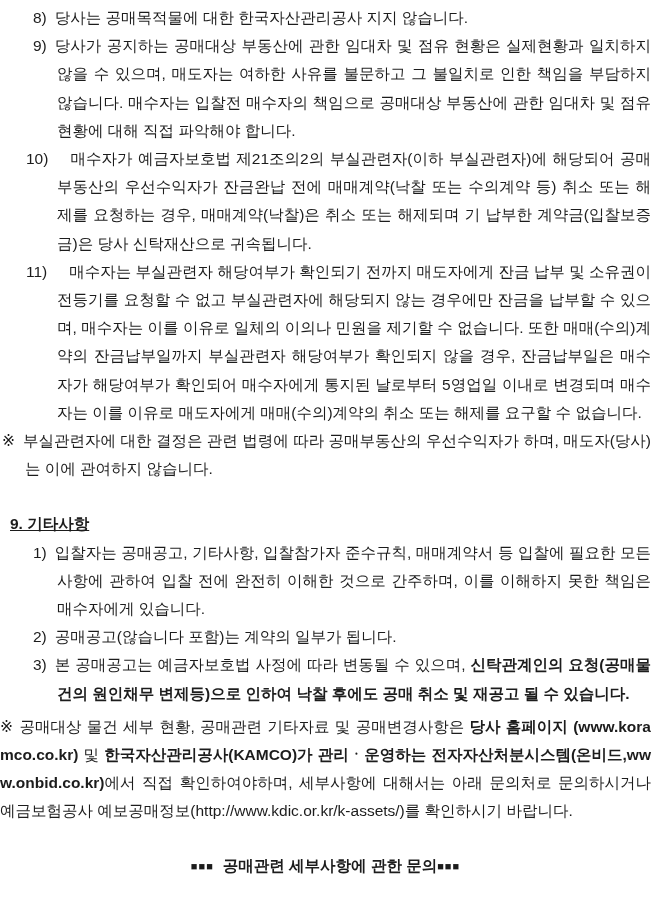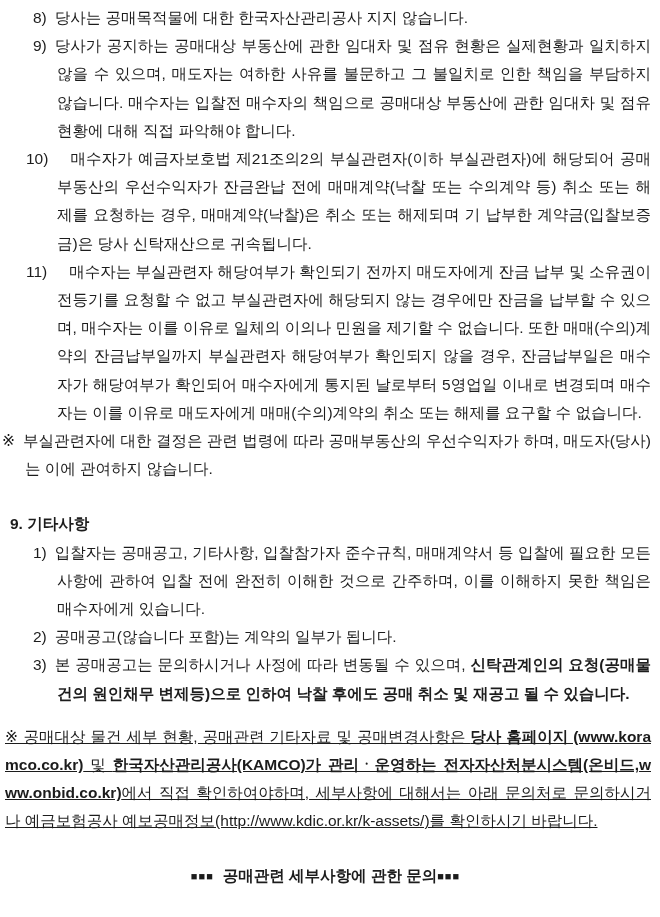--- a/index.html
+++ b/index.html
@@ -28,27 +28,26 @@
   .ind1 { padding-left: 57px; text-indent: -24px; }   
   .ind2 { padding-left: 57px; text-indent: -31px; }   
   .indnote { padding-left: 25px; text-indent: -23px; }
   .marker { margin-right: 8px; }
   .marker2 { margin-right: 22px; }
   .bold { font-weight: 700; }
   .section-heading {
     padding-left: 10px;
     margin-top: 27px;
     font-weight: 700;
+    text-decoration: underline;
   }
   .notice {
-    margin-top: 15px;
-    padding-left: 5px;
+    margin-top: 5px;
     text-align: justify;
     word-break: break-all;
-    text-decoration: underline;
   }
   .footer-heading {
     margin-top: 26px;
     text-align: center;
     font-weight: 700;
   }
   .sq {
     font-size: 11px;
     letter-spacing: 1px;
     position: relative;
@@ -85,21 +84,21 @@
 
   <div class="item ind1">
     <span class="marker">1)</span><span><span>입찰자는 공매공고, 기타사항, 입찰참가자 준수규칙, 매매계약서 등 입찰에 필요한 모든 사항에 관하여 입찰 전에 완전히 이해한 것으로 간주하며, 이를 이해하지 못한 책임은 매수자에게 있습니다.</span></span>
   </div>
 
   <div class="item ind1">
     <span class="marker">2)</span><span><span>공매공고(않습니다 포함)는 계약의 일부가 됩니다.</span></span>
   </div>
 
   <div class="item ind1">
-    <span class="marker">3)</span><span><span>본 공매공고는 문의하시거나 사정에 따라 변동될 수 있으며, </span><span class="bold">신탁관계인의 요청(공매물건의 원인채무 변제등)으로 인하여 낙찰 후에도 공매 취소 및 재공고 될 수 있습니다.</span></span>
+    <span class="marker">3)</span><span><span>본 공매공고는 예금자보호법 사정에 따라 변동될 수 있으며, </span><span class="bold">신탁관계인의 요청(공매물건의 원인채무 변제등)으로 인하여 낙찰 후에도 공매 취소 및 재공고 될 수 있습니다.</span></span>
   </div>
 
   <div class="notice"><span>※ 공매대상 물건 세부 현황, 공매관련 기타자료 및 공매변경사항은 </span><span class="bold">당사 홈페이지 (www.koramco.co.kr)</span><span> 및 </span><span class="bold">한국자산관리공사(KAMCO)가 관리ㆍ운영하는 전자자산처분시스템(온비드,www.onbid.co.kr)</span><span>에서 직접 확인하여야하며, 세부사항에 대해서는 아래 문의처로 문의하시거나 예금보험공사 예보공매정보(http://www.kdic.or.kr/k-assets/)를 확인하시기 바랍니다.</span></div>
 
   <div class="footer-heading">
     <span class="sq sq-left">■■■</span><span>공매관련 세부사항에 관한 문의</span><span class="sq">■■■</span>
   </div>
 
 </div>
 

